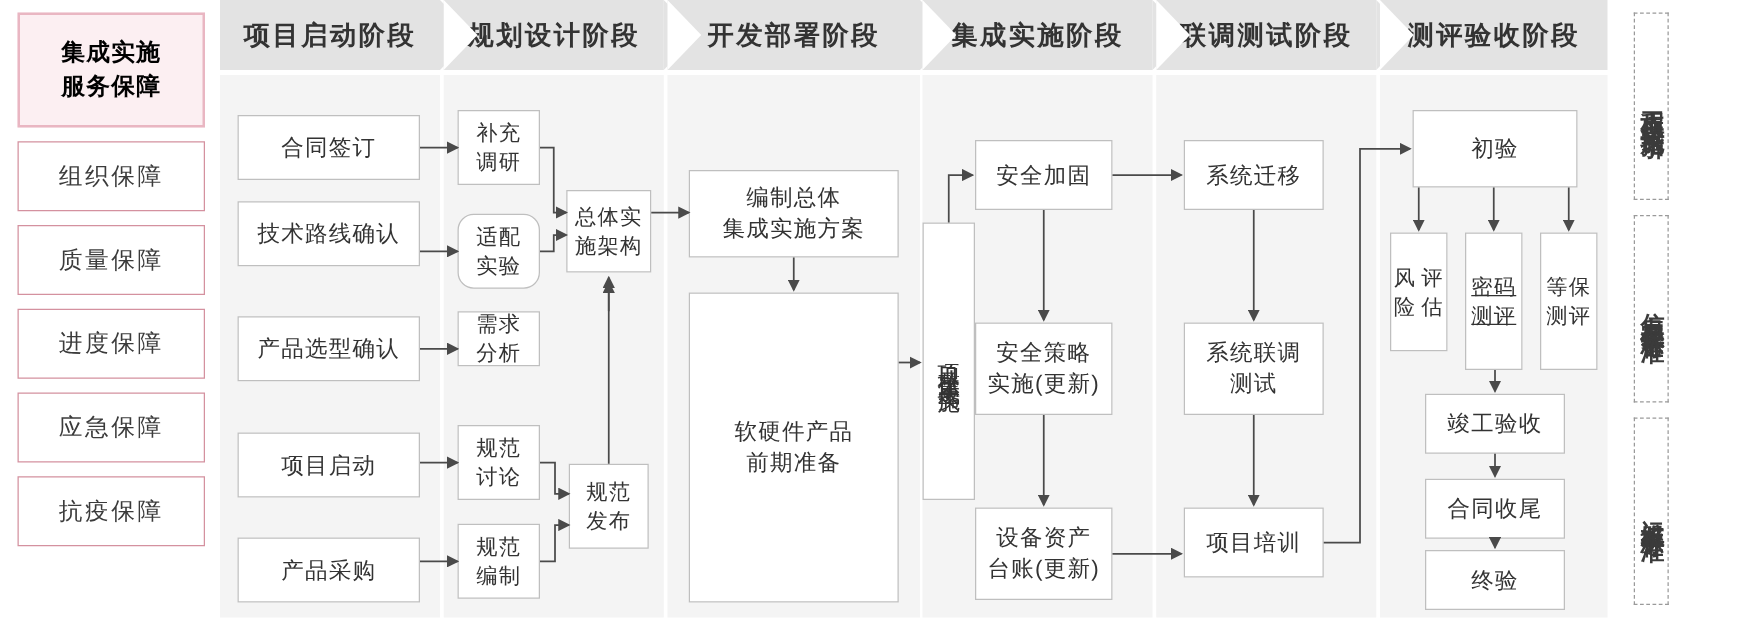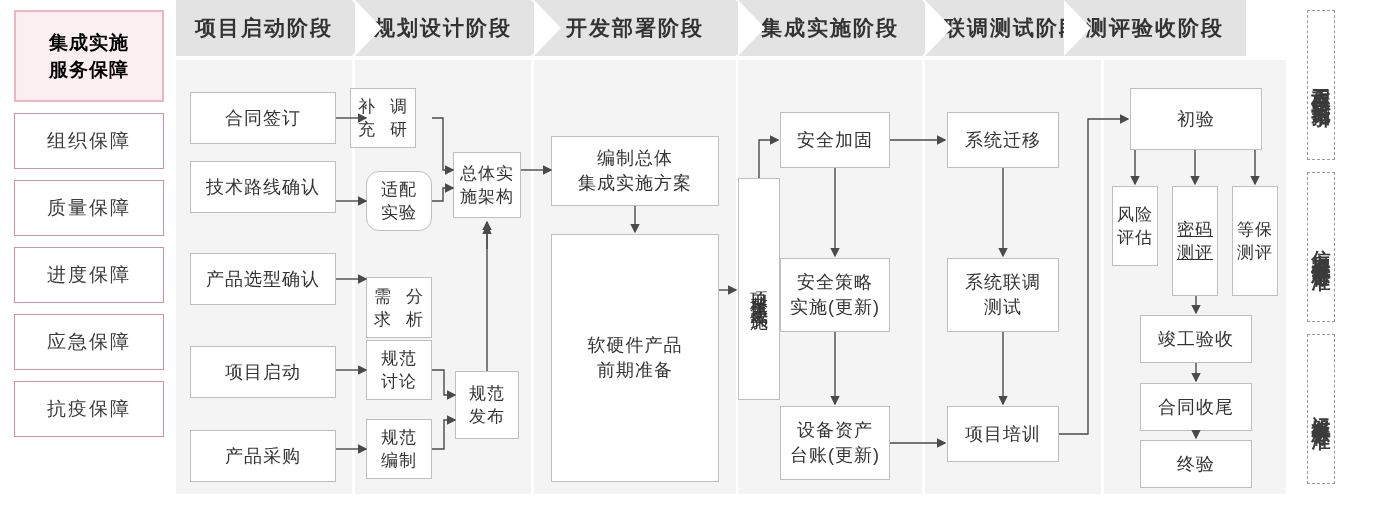--- a/index.html
+++ b/index.html
@@ -161,29 +161,29 @@
   <div class="node" style="left:190px; top:253px; width:146px; height:52px;">产品选型确认</div>
   <div class="node" style="left:190px; top:346px; width:146px; height:52px;">项目启动</div>
   <div class="node" style="left:190px; top:430px; width:146px; height:52px;">产品采购</div>
 
   <div class="phase-body" style="left:355px; width:176px; height:434px;"></div>
   <div class="phase-head" style="left:355px; width:176px;">
     <i class="notch"></i>
     <span>规划设计阶段</span>
     <i class="chev"></i>
   </div>
-  <div class="node sm" style="left:350px; top:88px; width:66px; height:60px; flex-direction:row;">
+  <div class="node sm" style="left:366px; top:88px; width:66px; height:60px; flex-direction:column;">
     <span>补充</span>
     <span>调研</span>
   </div>
   <div class="node sm" style="left:366px; top:171px; width:66px; height:60px; flex-direction:column;border-radius:13px;">
     <span>适配</span>
     <span>实验</span>
   </div>
-  <div class="node sm" style="left:366px; top:249px; width:66px; height:61px; flex-direction:row;margin-top:28px;">
+  <div class="node sm" style="left:366px; top:249px; width:66px; height:44px; flex-direction:column;">
     <span>需求</span>
     <span>分析</span>
   </div>
   <div class="node sm" style="left:366px; top:340px; width:66px; height:60px; flex-direction:column;">
     <span>规范</span>
     <span>讨论</span>
   </div>
   <div class="node sm" style="left:366px; top:419px; width:66px; height:60px; flex-direction:column;">
     <span>规范</span>
     <span>编制</span>
@@ -236,26 +236,26 @@
     <i class="chev"></i>
   </div>
   <div class="node" style="left:947px; top:112px; width:112px; height:56px;">系统迁移</div>
   <div class="node" style="left:947px; top:258px; width:112px; height:74px; flex-direction:column;">
     <span>系统联调</span>
     <span>测试</span>
   </div>
   <div class="node" style="left:947px; top:406px; width:112px; height:56px;">项目培训</div>
 
   <div class="phase-body" style="left:1104px; width:182px; height:434px;"></div>
-  <div class="phase-head" style="left:1064px; width:182px;">
+  <div class="phase-head" style="left:1104px; width:182px;">
     <i class="notch"></i>
     <span>测评验收阶段</span>
   </div>
   <div class="node" style="left:1130px; top:88px; width:132px; height:62px;">初验</div>
-  <div class="node sm" style="left:1112px; top:186px; width:46px; height:80px; flex-direction:column;">
+  <div class="node sm" style="left:1112px; top:186px; width:46px; height:95px; ">
     <span>风险</span>
     <span>评估</span>
   </div>
   <div class="node sm" style="left:1172px; top:186px; width:46px; height:110px; flex-direction:column;text-decoration:underline;">
     <span>密码</span>
     <span>测评</span>
   </div>
   <div class="node sm" style="left:1232px; top:186px; width:46px; height:110px; flex-direction:column;">
     <span>等保</span>
     <span>测评</span>

